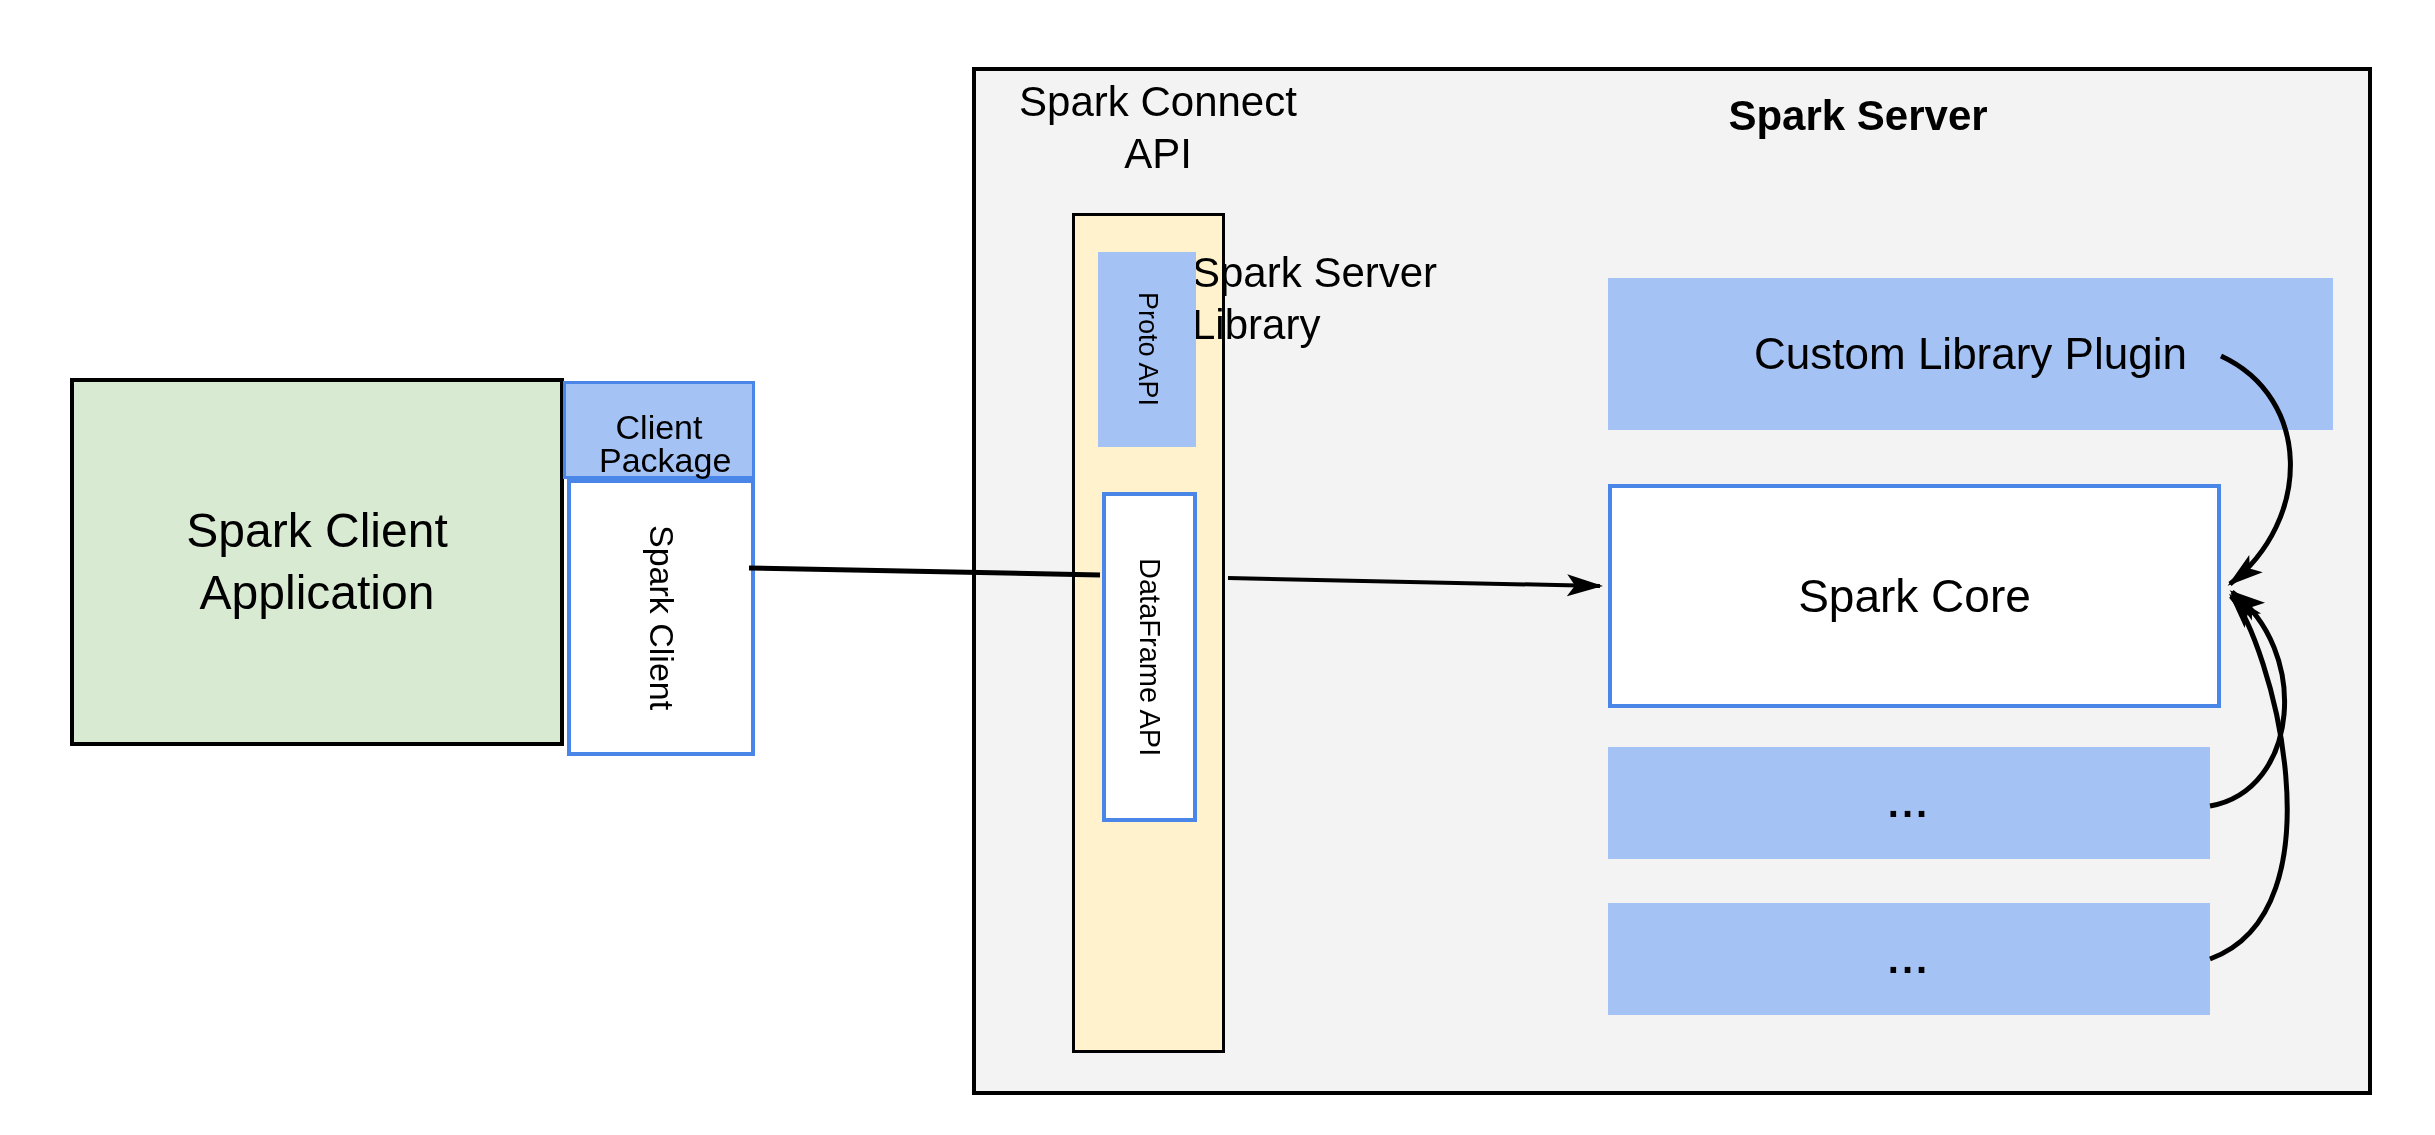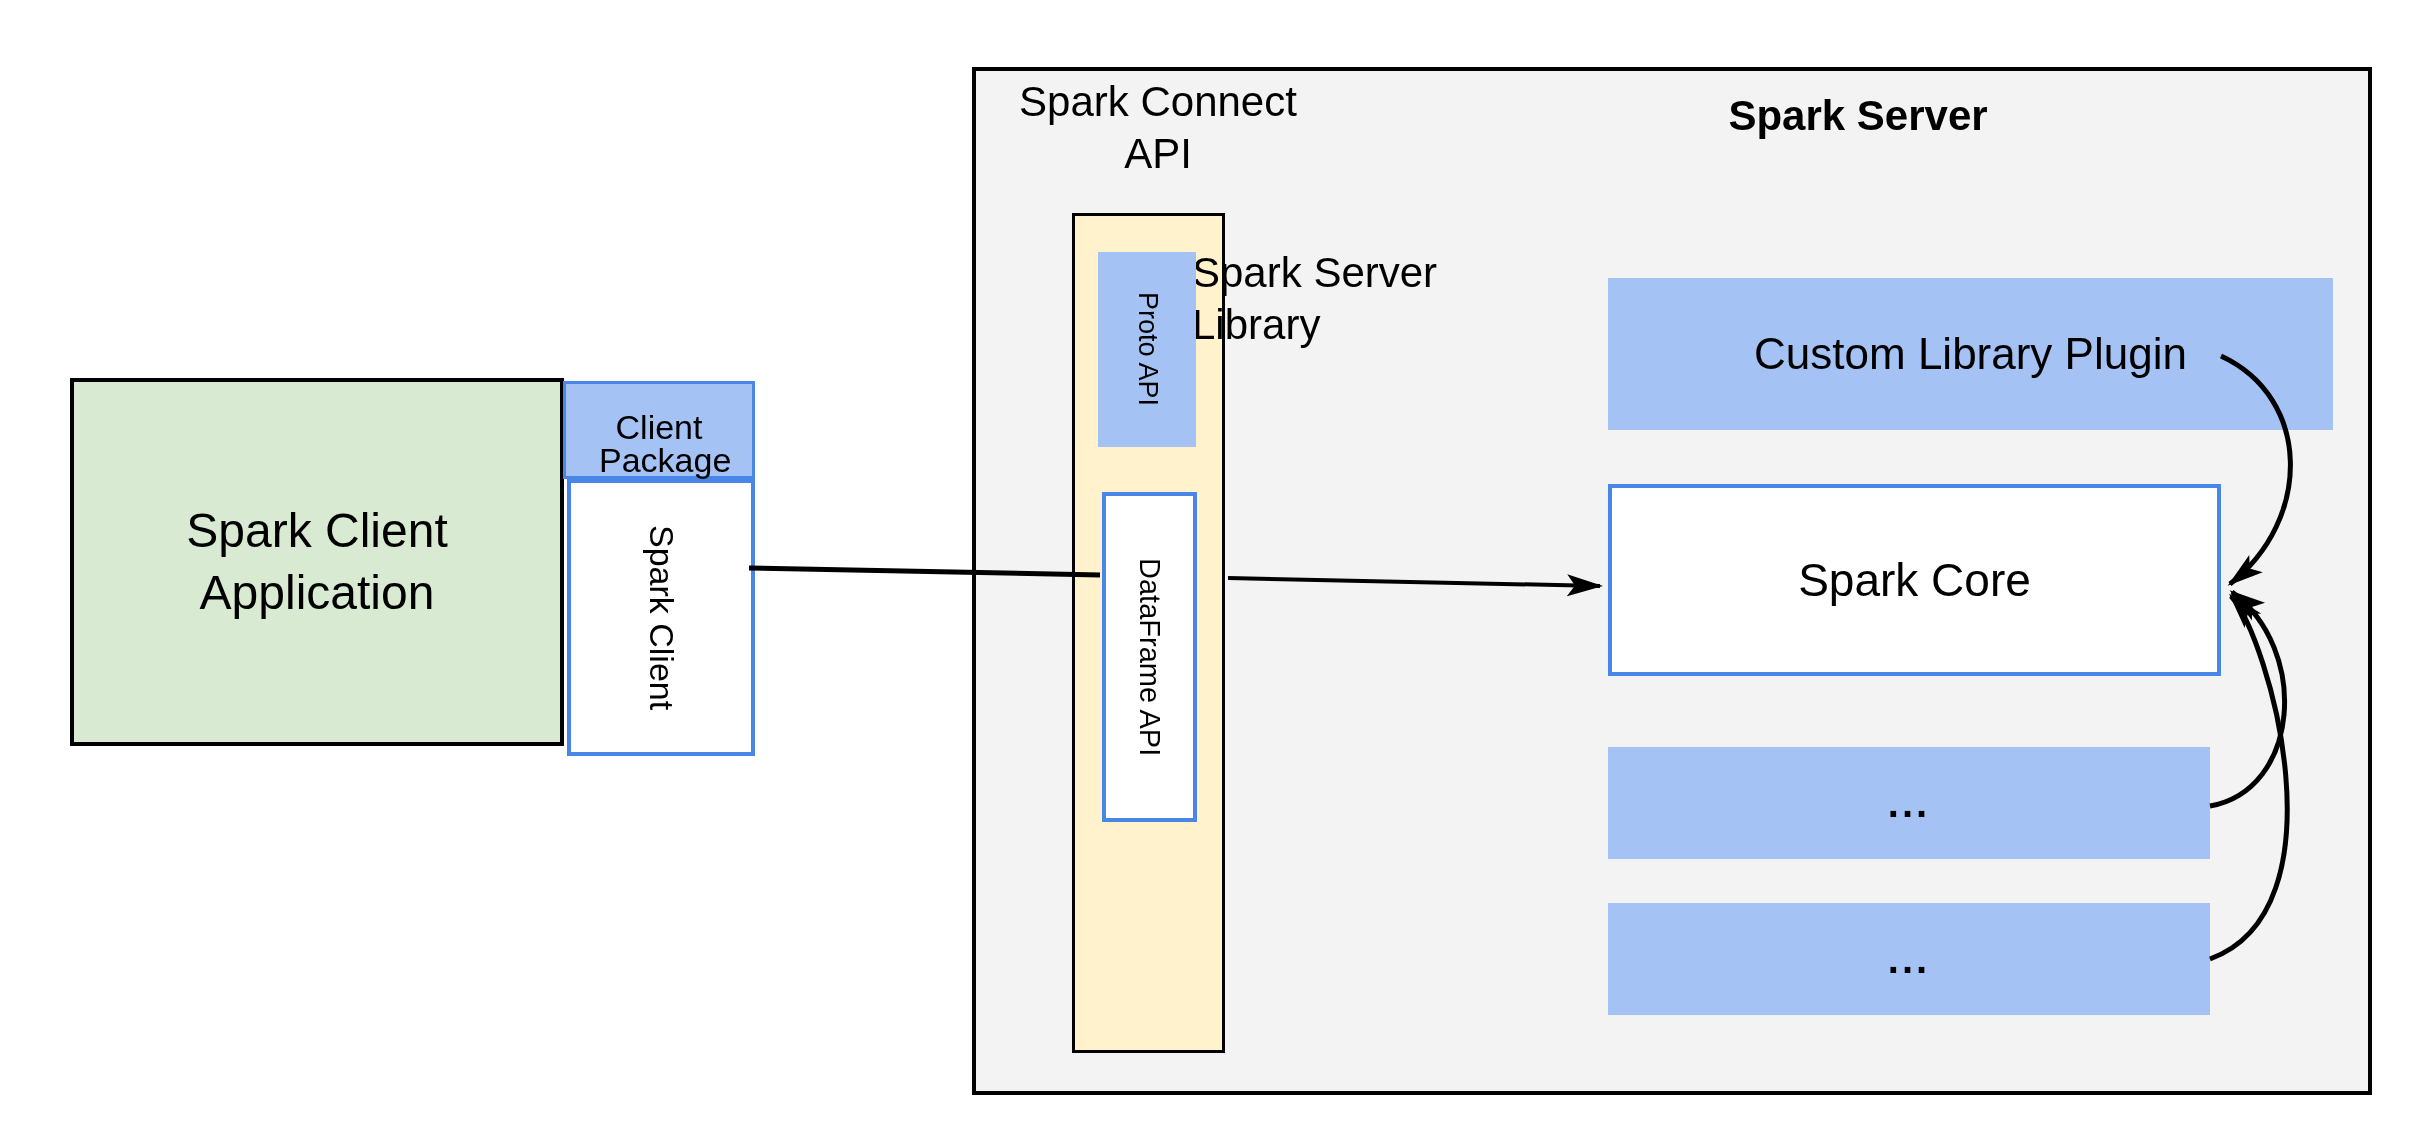--- a/index.html
+++ b/index.html
@@ -104,21 +104,21 @@
   }
   .dataframe-api-box .vtext { font-size: 29px; }
   
   .custom-plugin-box {
     left: 1608px; top: 278px; width: 725px; height: 152px;
     background: #a4c2f4;
     z-index: 2;
   }
   .custom-plugin-box .lbl { font-size: 44px; }
   .spark-core-box {
-    left: 1608px; top: 484px; width: 613px; height: 192px;
+    left: 1608px; top: 484px; width: 613px; height: 224px;
     background: #ffffff;
     border: 4px solid #4a86e8;
     z-index: 2;
   }
   .spark-core-box .lbl { font-size: 46px; }
   .dots-box-1 {
     left: 1608px; top: 747px; width: 602px; height: 112px;
     background: #a4c2f4;
     z-index: 2;
   }

